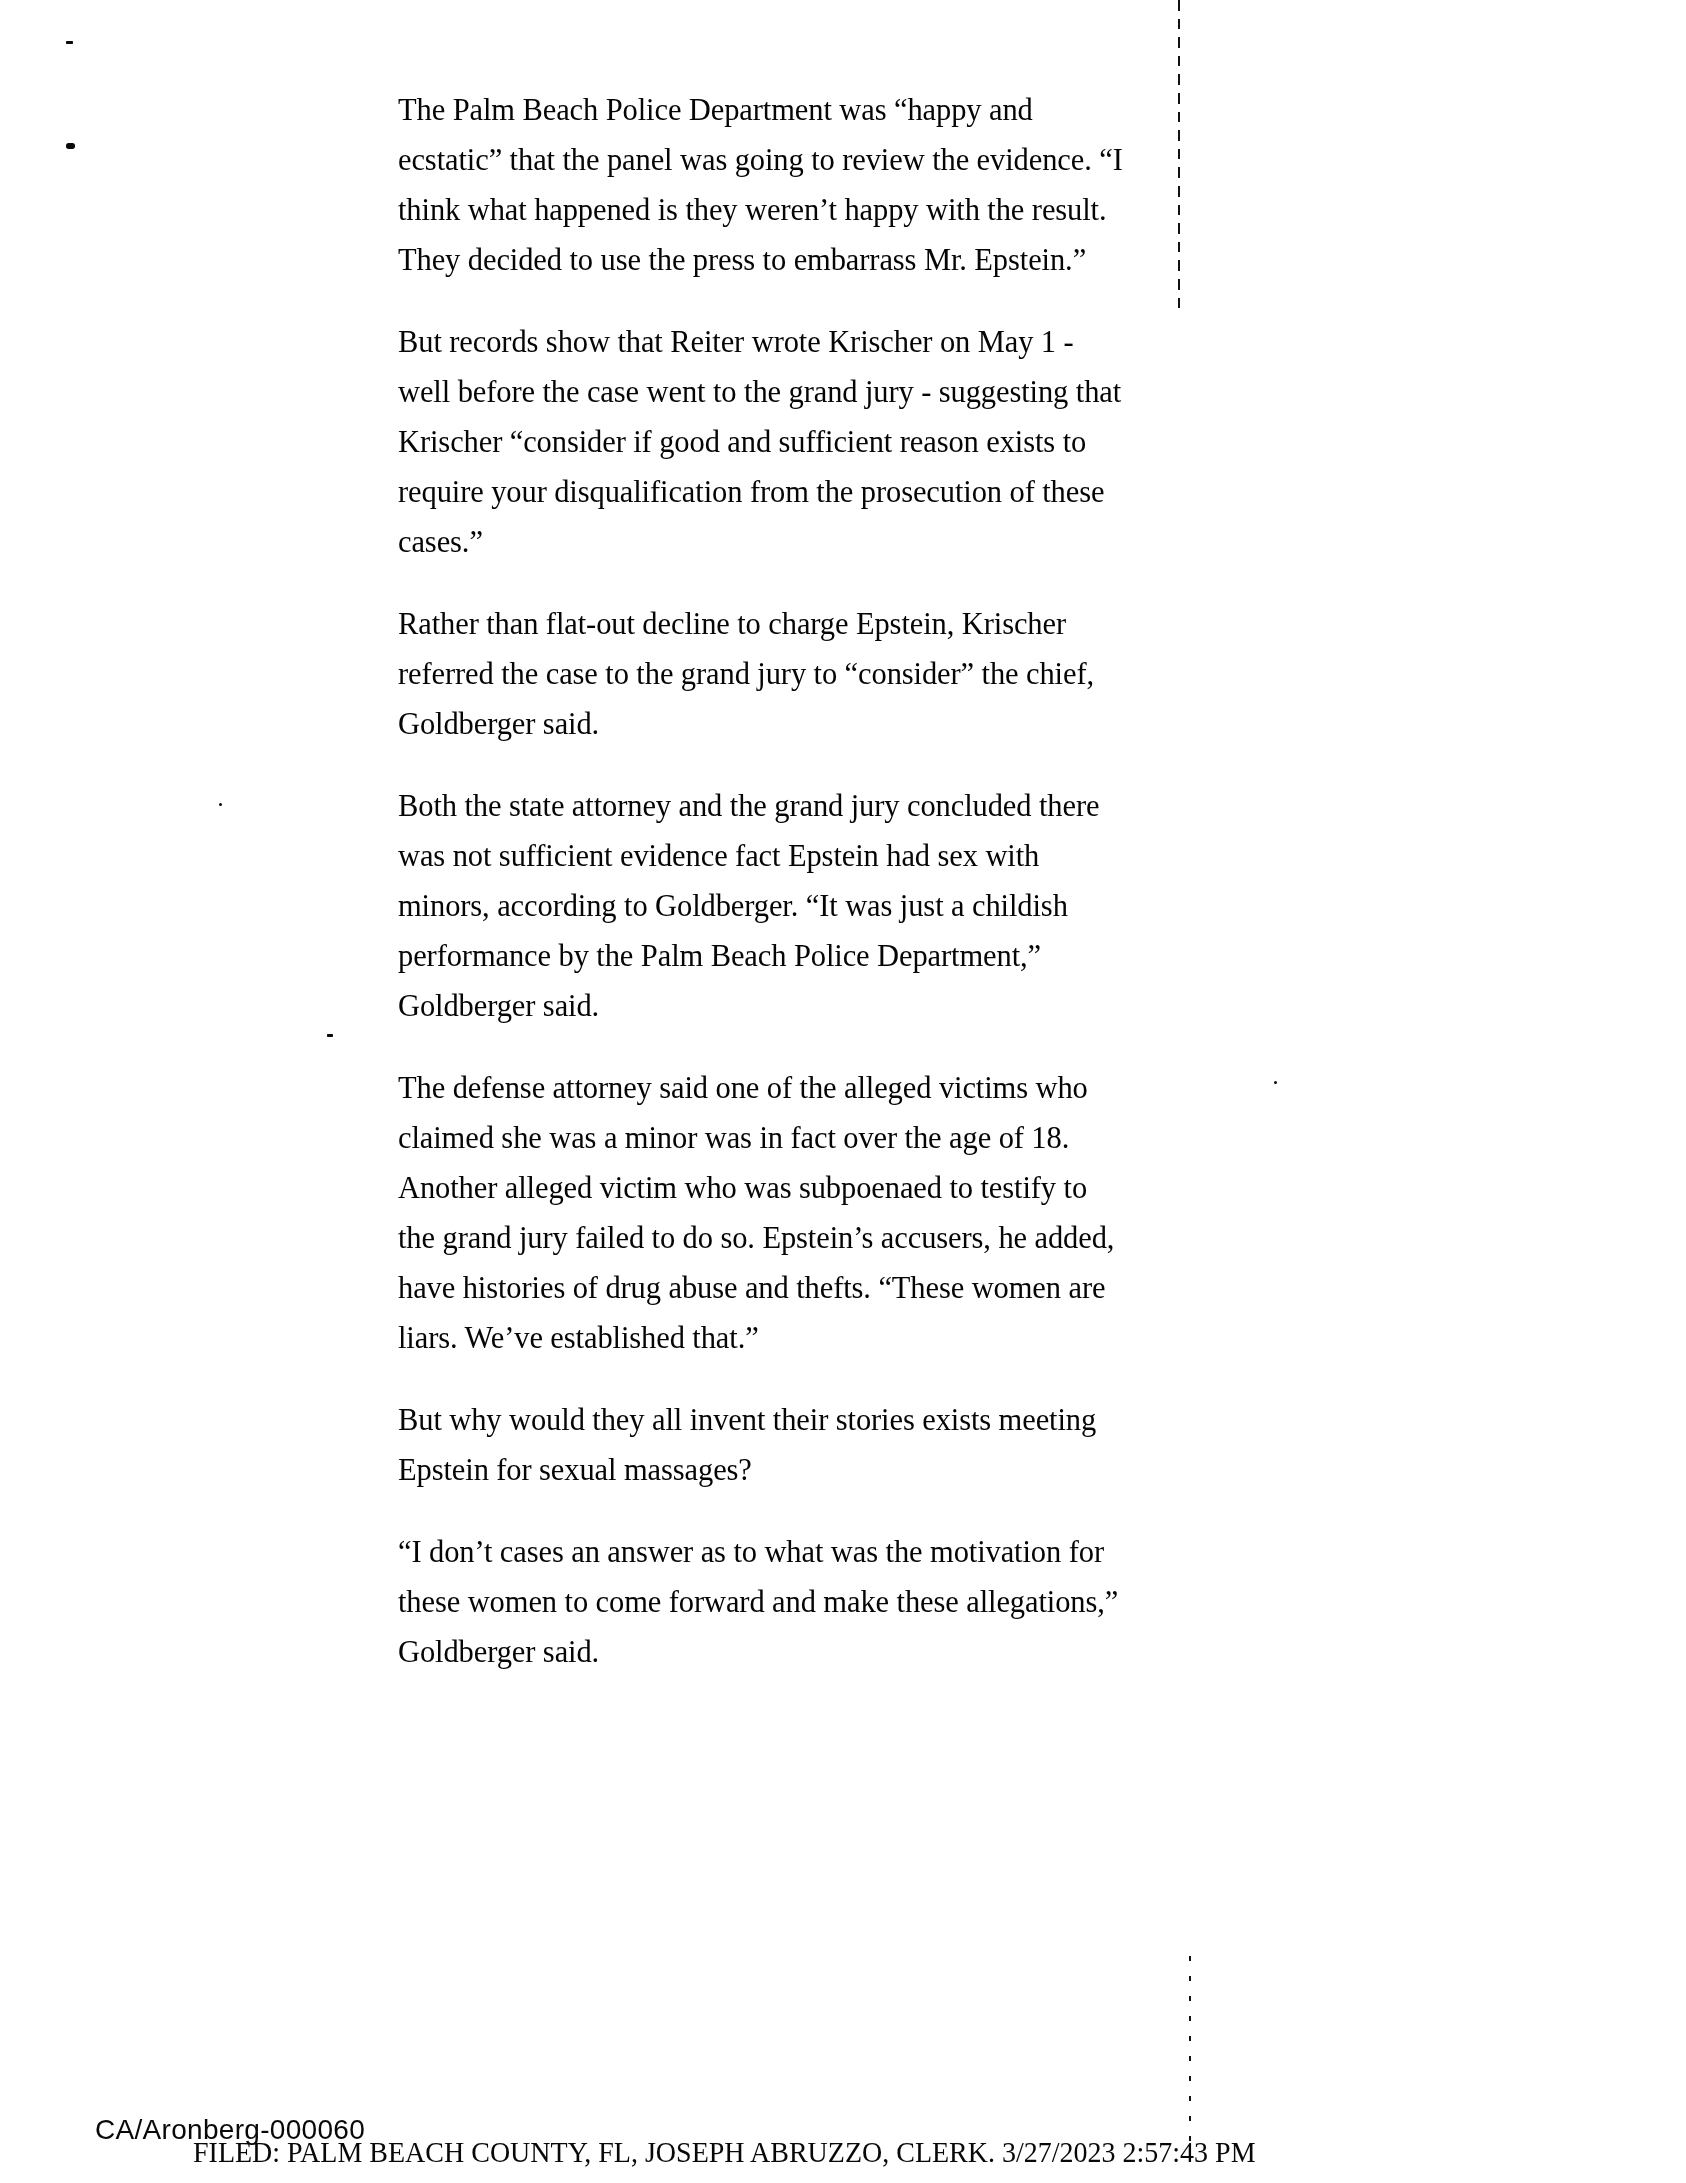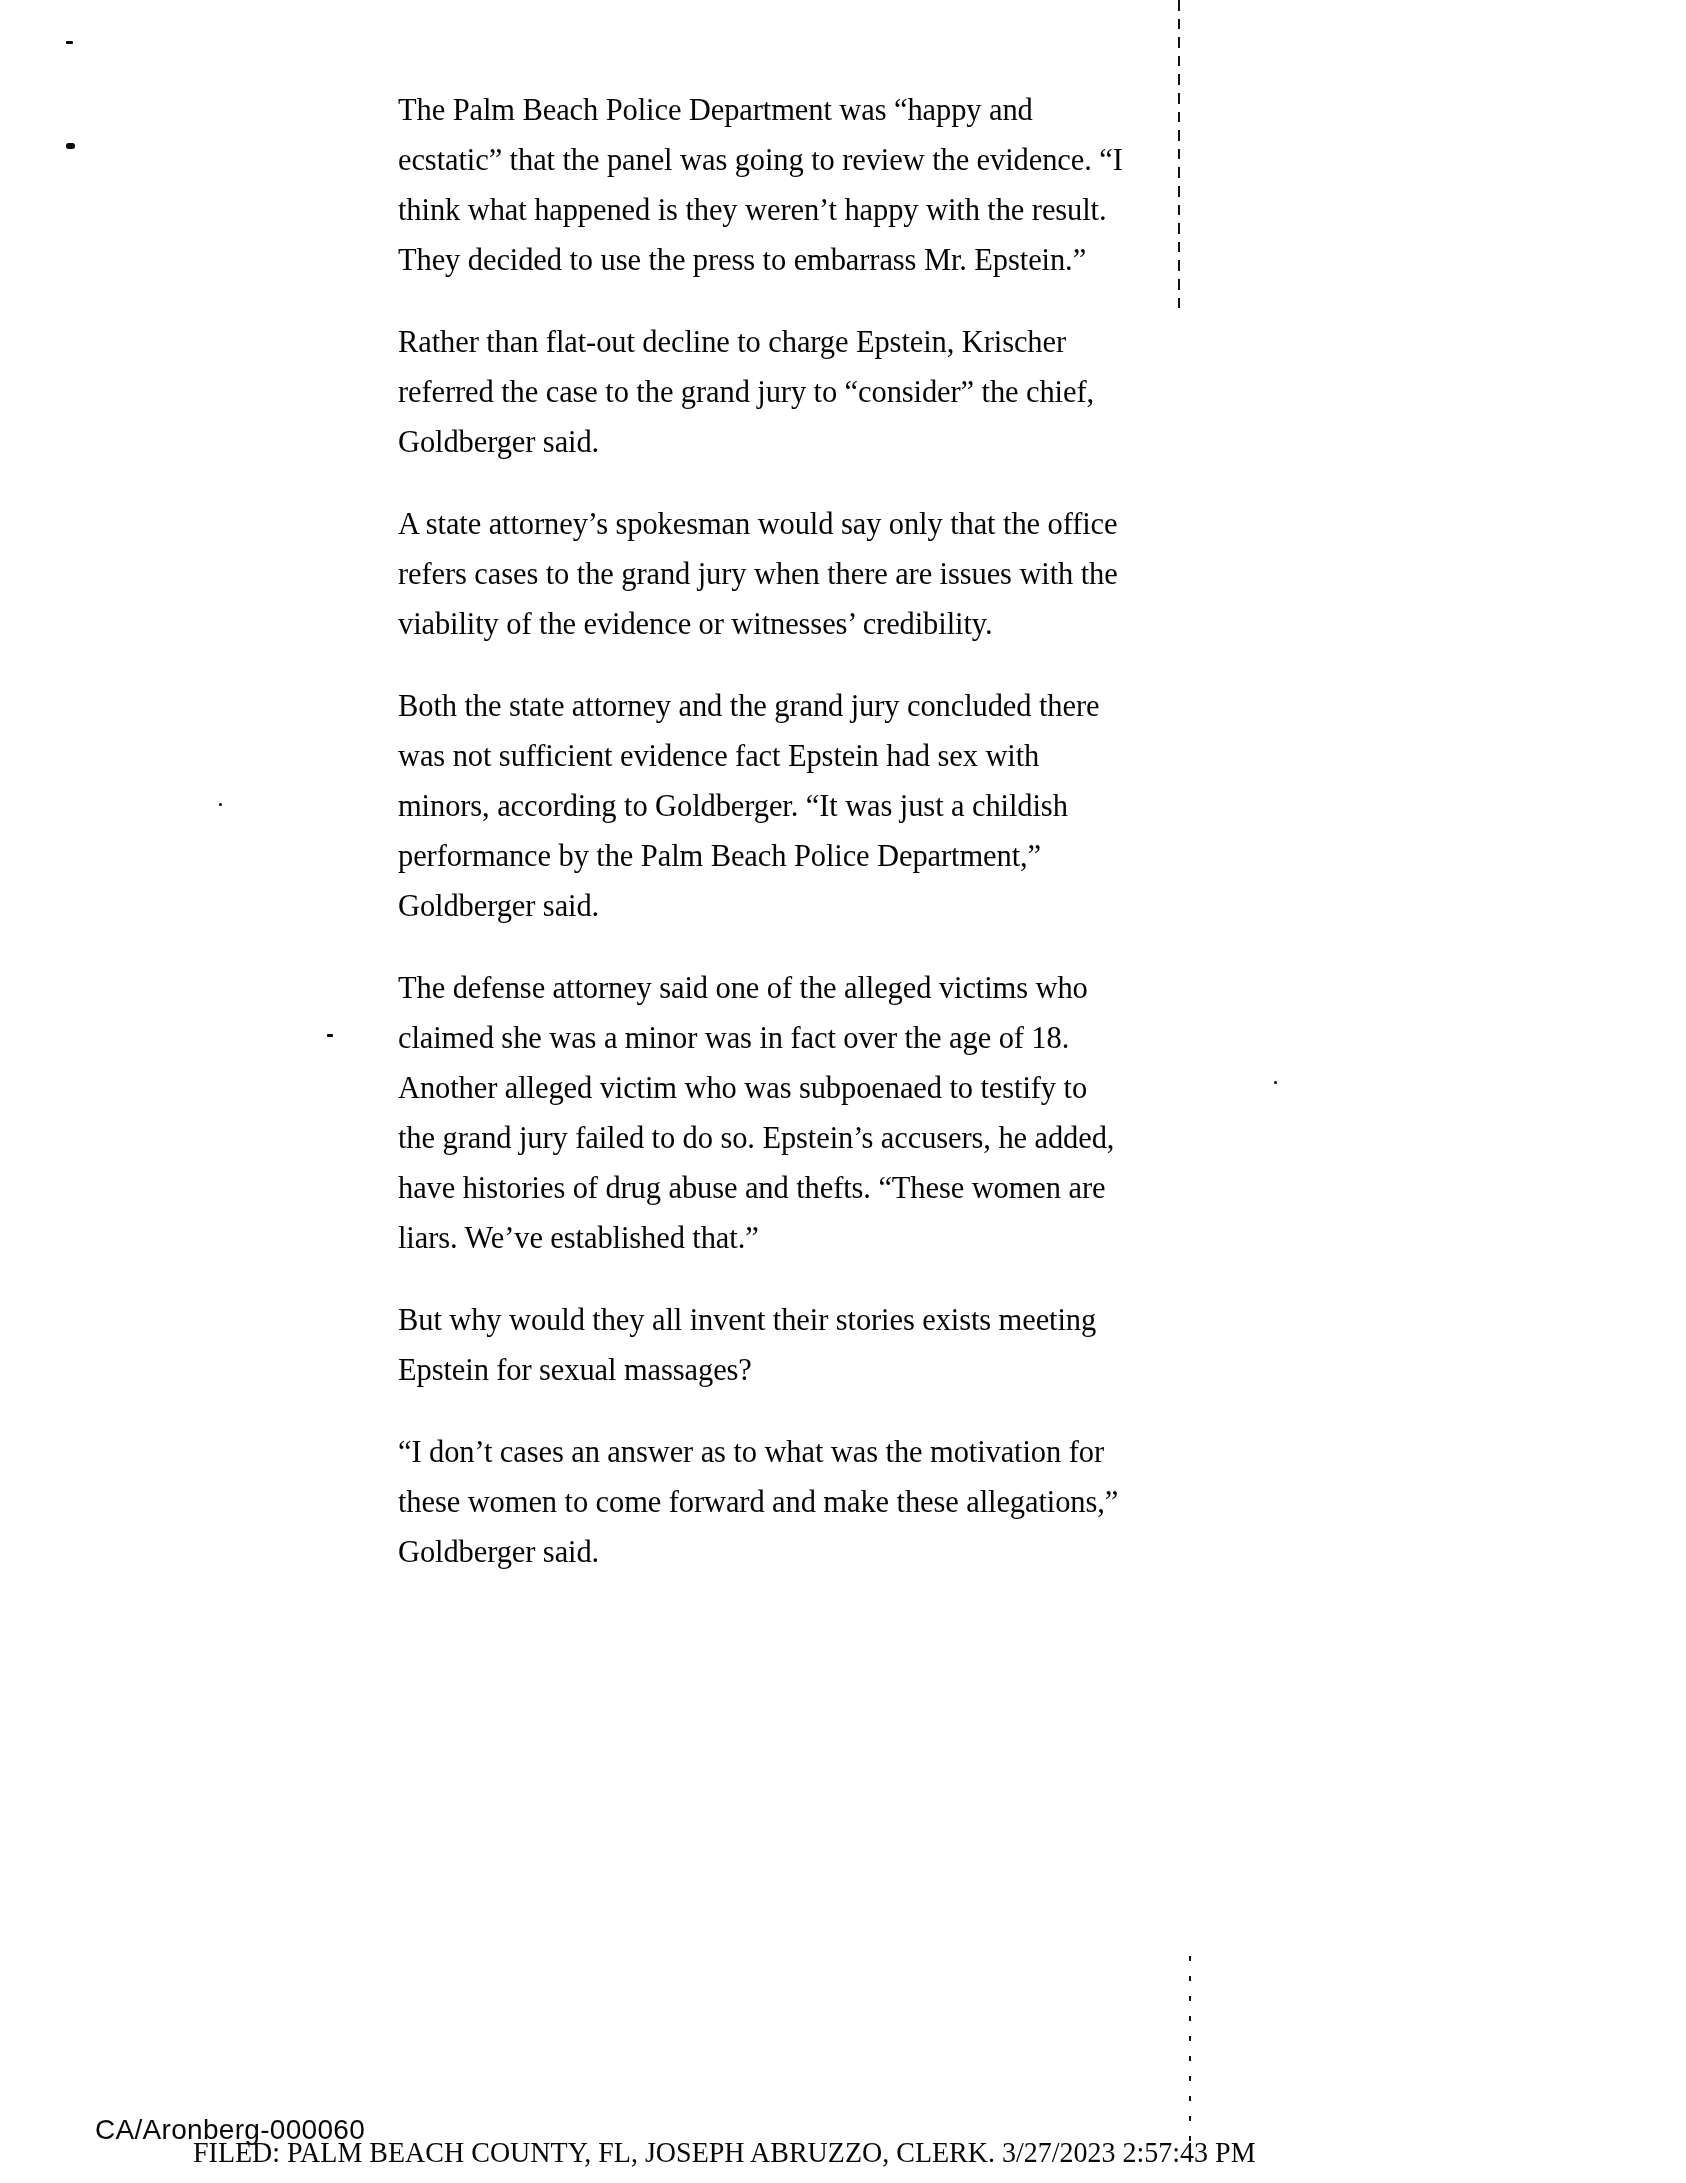--- a/index.html
+++ b/index.html
@@ -97,26 +97,28 @@
   <div class="speck speck-2"></div>
   <div class="speck speck-3"></div>
   <div class="speck speck-4"></div>
   <div class="speck speck-5"></div>
 
   <div class="text-column">
     <p class="para">The Palm Beach Police Department was “happy and
 ecstatic” that the panel was going to review the evidence. “I
 think what happened is they weren’t happy with the result.
 They decided to use the press to embarrass Mr. Epstein.”</p>
+    <p class="para">But records show that Reiter wrote Krischer on May 1 -
+well before the case went to the grand jury - suggesting that
+Krischer “consider if good and sufficient reason exists to
+require your disqualification from the prosecution of these
+cases.”</p>
     <p class="para">Rather than flat-out decline to charge Epstein, Krischer
 referred the case to the grand jury to “consider” the chief,
 Goldberger said.</p>
-    <p class="para">A state attorney’s spokesman would say only that the office
-refers cases to the grand jury when there are issues with the
-viability of the evidence or witnesses’ credibility.</p>
     <p class="para">Both the state attorney and the grand jury concluded there
 was not sufficient evidence fact Epstein had sex with
 minors, according to Goldberger. “It was just a childish
 performance by the Palm Beach Police Department,”
 Goldberger said.</p>
     <p class="para">The defense attorney said one of the alleged victims who
 claimed she was a minor was in fact over the age of 18.
 Another alleged victim who was subpoenaed to testify to
 the grand jury failed to do so. Epstein’s accusers, he added,
 have histories of drug abuse and thefts. “These women are

